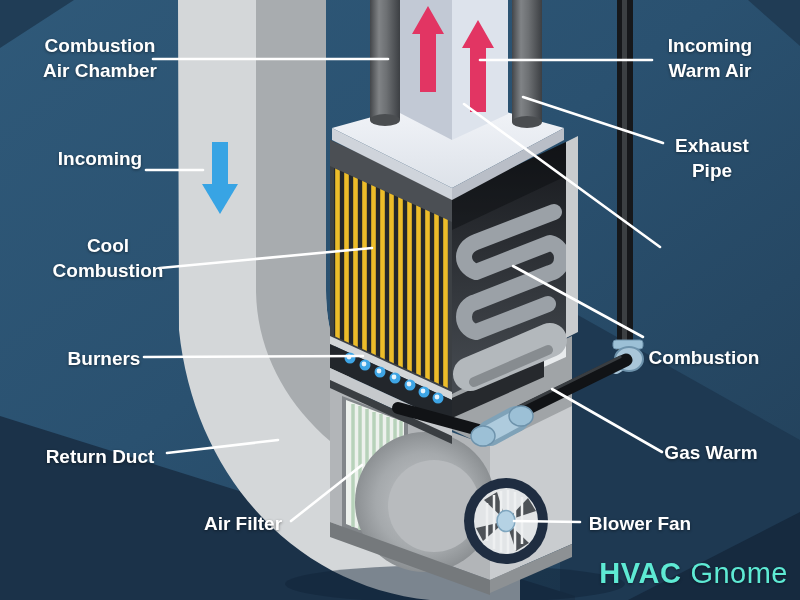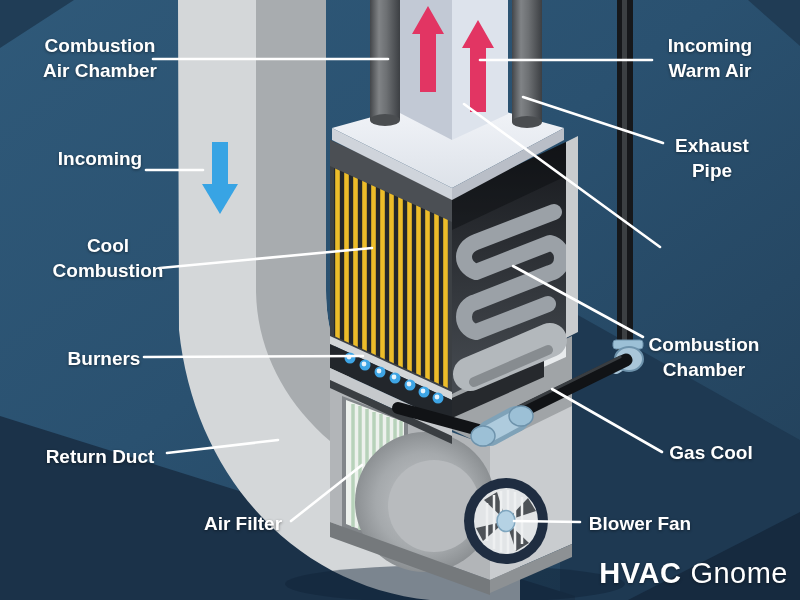--- a/index.html
+++ b/index.html
@@ -3,21 +3,21 @@
 <meta charset="utf-8">
 <style>
   html,body{margin:0;padding:0;background:#0e1c2b;}
   .stage{position:relative;width:800px;height:600px;overflow:hidden;
          font-family:"Liberation Sans",sans-serif;background:#2b5170;}
   .stage svg{position:absolute;left:0;top:0;}
   .lbl{position:absolute;transform:translate(-50%,-50%);color:#fff;
        font-weight:bold;font-size:19px;line-height:25px;text-align:center;
        white-space:nowrap;text-shadow:0 1px 3px rgba(0,0,0,.45);}
   .lbl span{display:block;}
-  .logo{position:absolute;right:12px;bottom:10px;color:#ffffff;font-size:29px;
+  .logo{position:absolute;right:12px;bottom:10px;color:#5eead4;font-size:29px;
         letter-spacing:.5px;text-shadow:0 1px 3px rgba(0,0,0,.4);}
   .logo .logo-bold{font-weight:800;margin-right:9px;}
   .logo .logo-reg{font-weight:400;}
 </style>
 </head>
 <body>
 
 <div class="stage">
 
 <svg width="800" height="600" viewBox="0 0 800 600">
@@ -236,24 +236,23 @@
 <div class="lbl" style="left:710px;top:58px">
   <span>Incoming</span>
   <span>Warm Air</span>
 </div>
 <div class="lbl" style="left:712px;top:158px">
   <span>Exhaust</span>
   <span>Pipe</span>
 </div>
 <div class="lbl" style="left:704px;top:357px">
   <span>Combustion</span>
-  <span>Chamber</span>
 </div>
 <div class="lbl" style="left:711px;top:452px">
-  <span>Gas Cool</span>
+  <span>Gas Warm</span>
 </div>
 <div class="lbl" style="left:640px;top:523px">
   <span>Blower Fan</span>
 </div>
 
 <div class="logo">
   <span class="logo-bold">HVAC</span><span class="logo-reg">Gnome</span>
 </div>
 
 </div>

